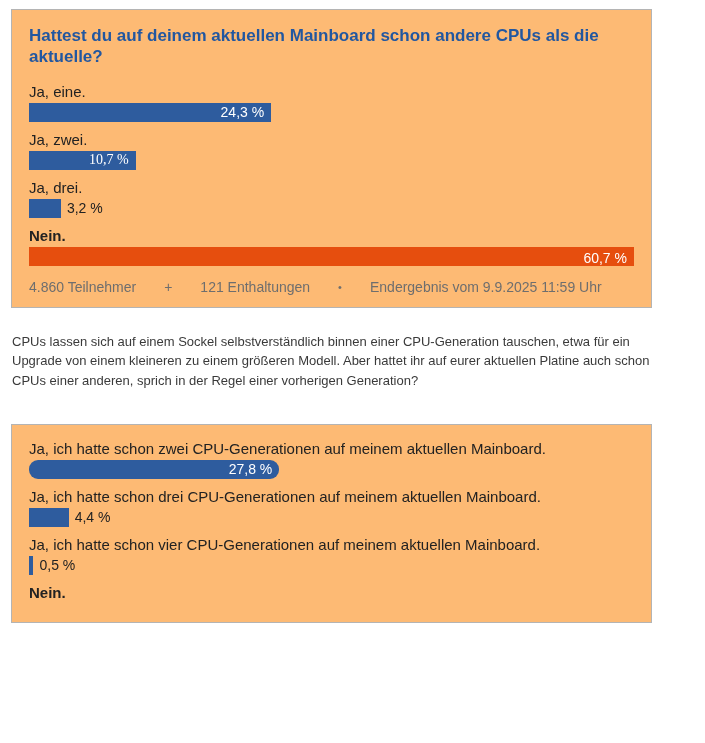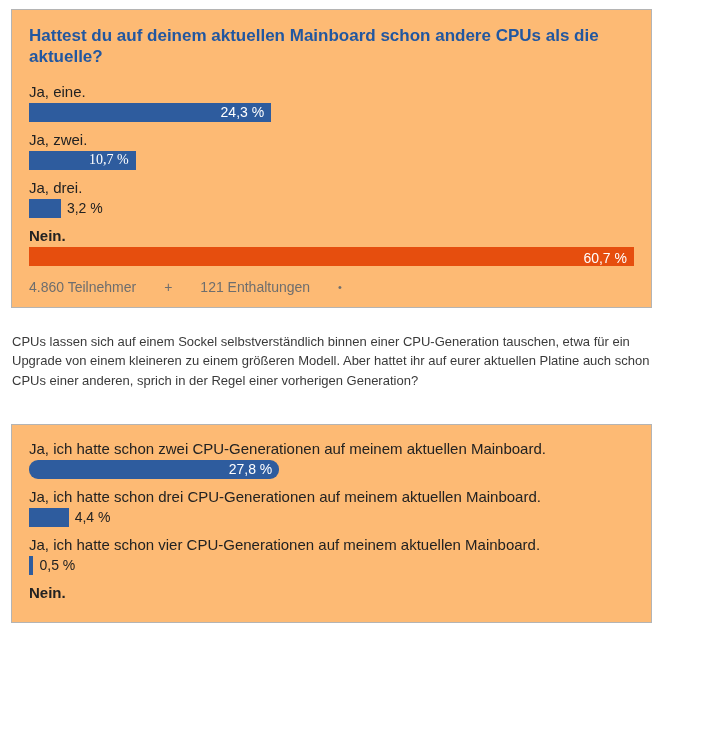--- a/index.html
+++ b/index.html
@@ -129,20 +129,21 @@
               <span class="pct-inside">60,7 %</span>
             </div>
           </div>
         </div>
       </div>
     <div class="poll-footer">
       <span>4.860 Teilnehmer</span>
       <span class="sep">+</span>
       <span>121 Enthaltungen</span>
       <span class="sep dot">•</span>
+      <span>Endergebnis vom 9.9.2025 11:59 Uhr</span>
     </div>
   </section>
 
   <p class="article-paragraph">CPUs lassen sich auf einem Sockel selbstverständlich binnen einer CPU-Generation tauschen, etwa für ein Upgrade von einem kleineren zu einem größeren Modell. Aber hattet ihr auf eurer aktuellen Platine auch schon CPUs einer anderen, sprich in der Regel einer vorherigen Generation?</p>
 
   <section class="poll-box">
     <div class="options">
         <div class="option">
           <div class="option-label">Ja, ich hatte schon zwei CPU-Generationen auf meinem aktuellen Mainboard.</div>
           <div class="bar-row">

